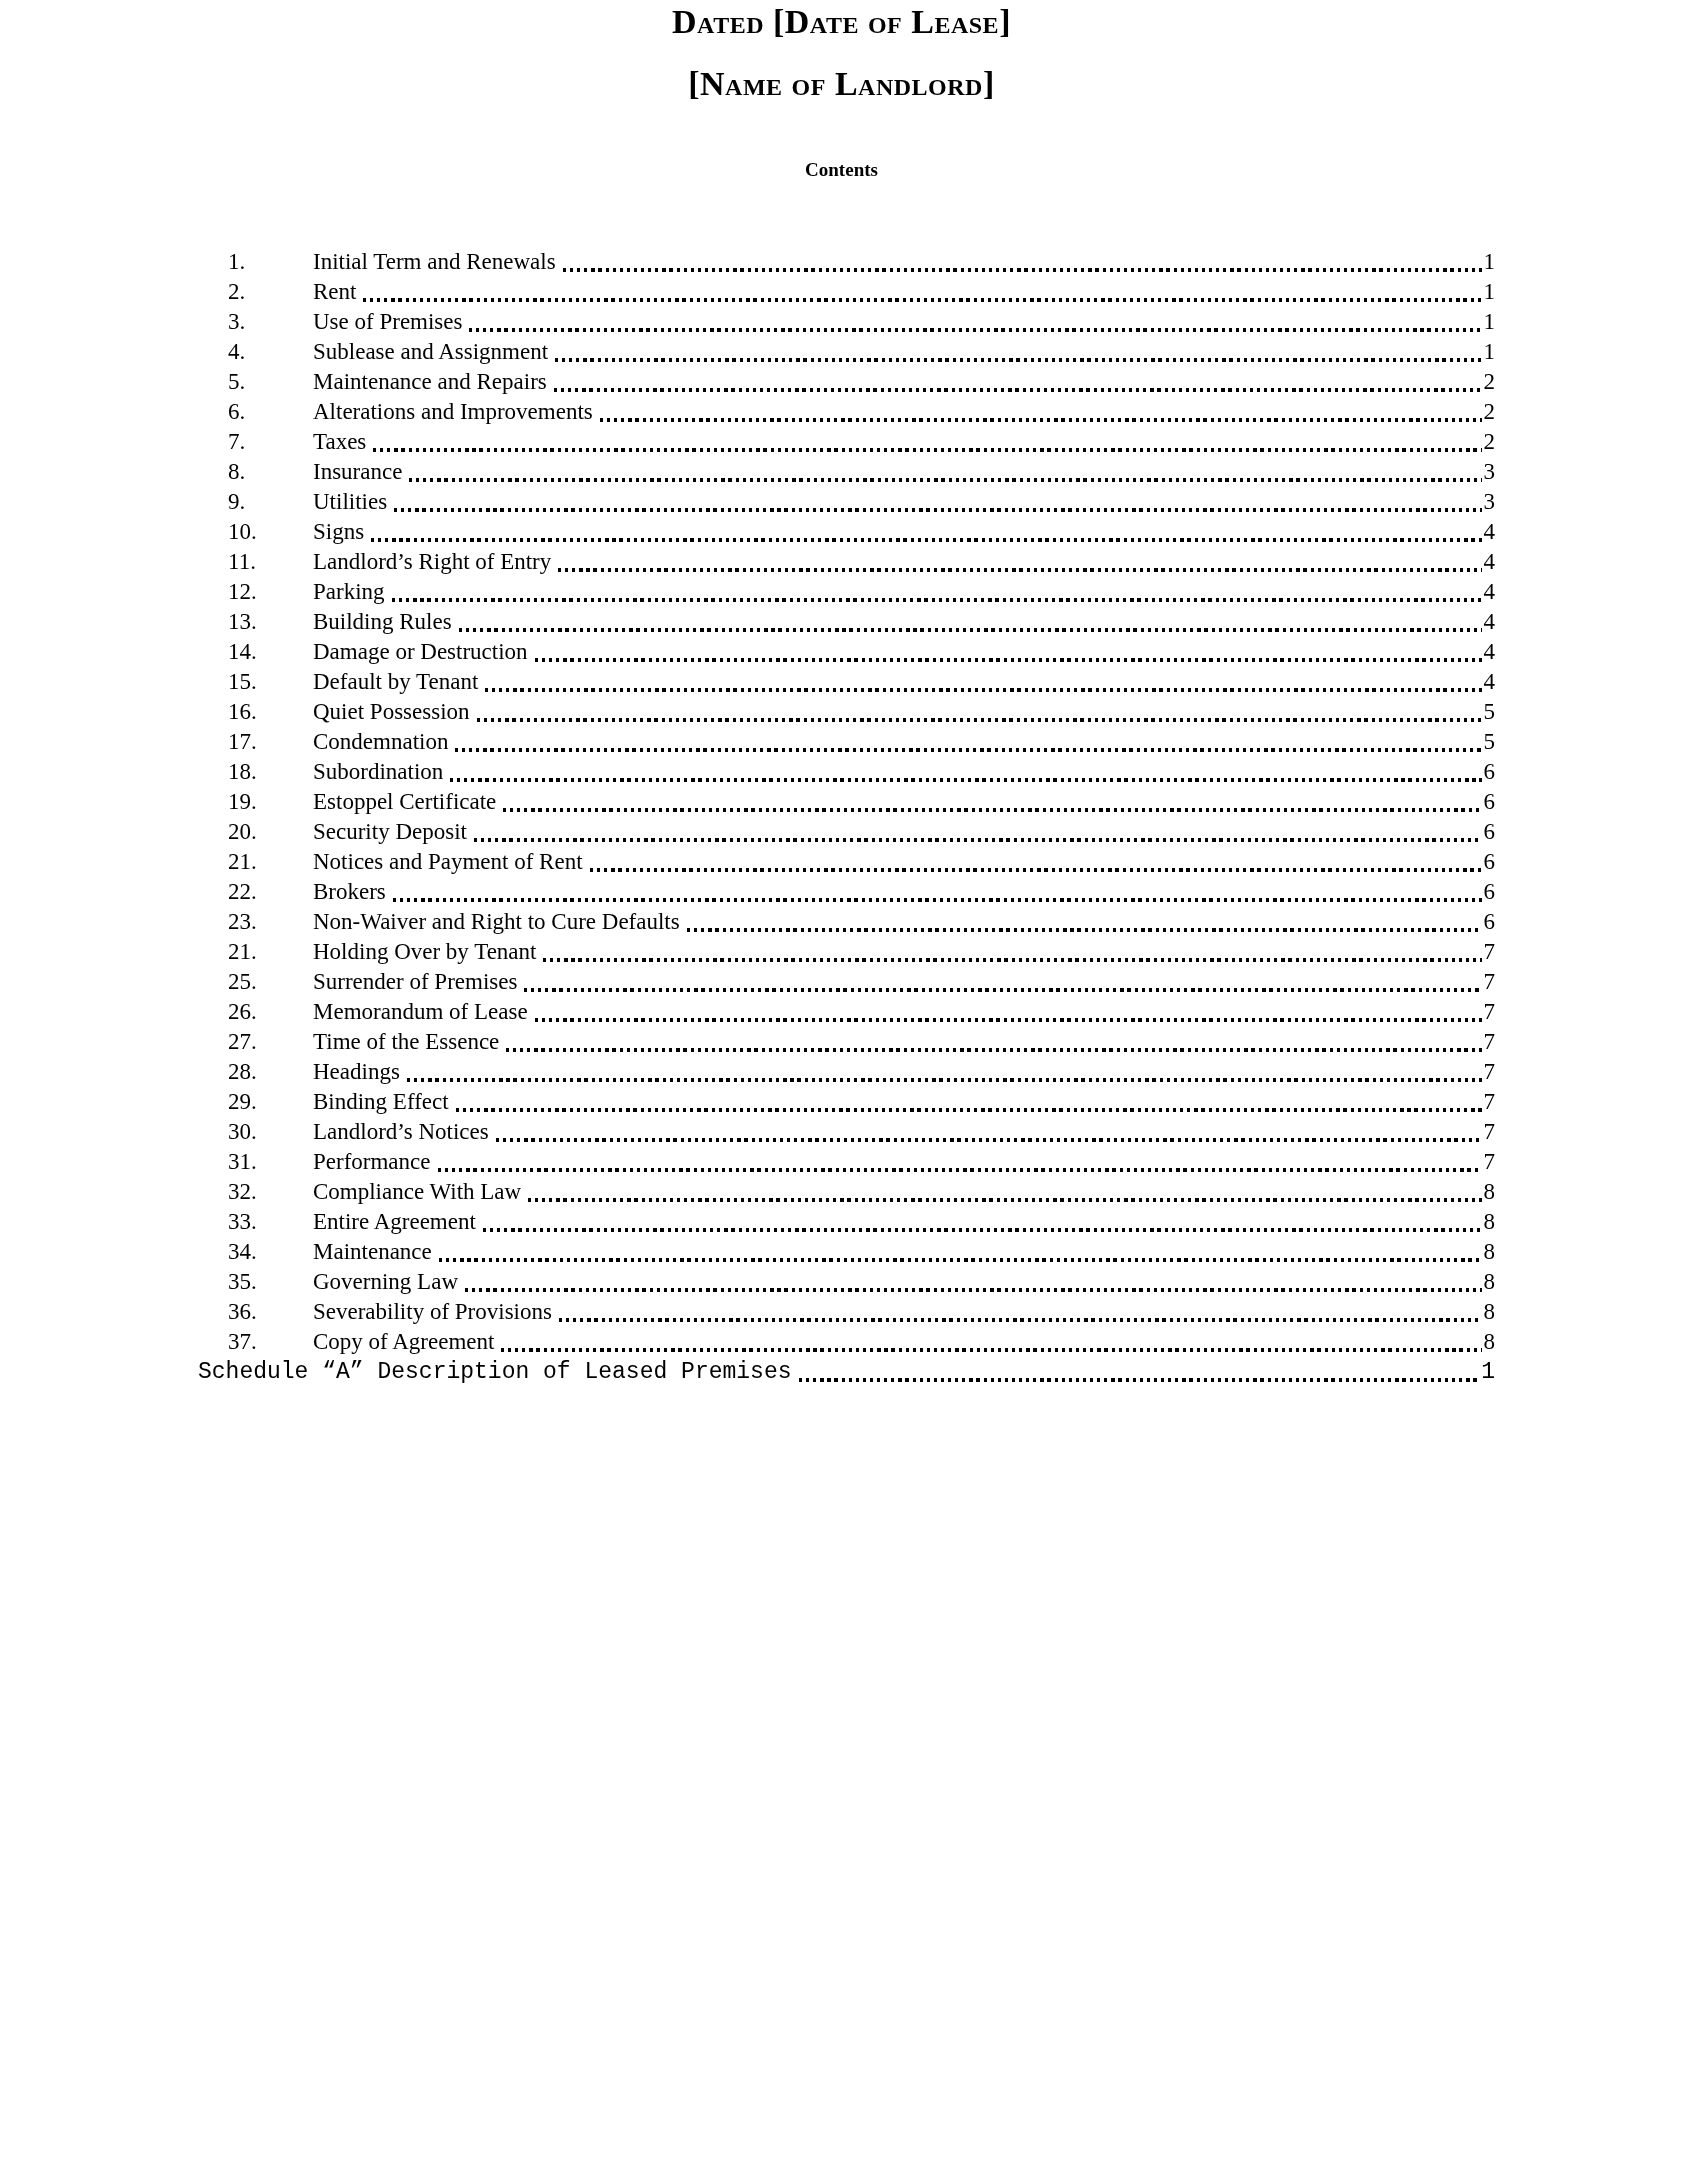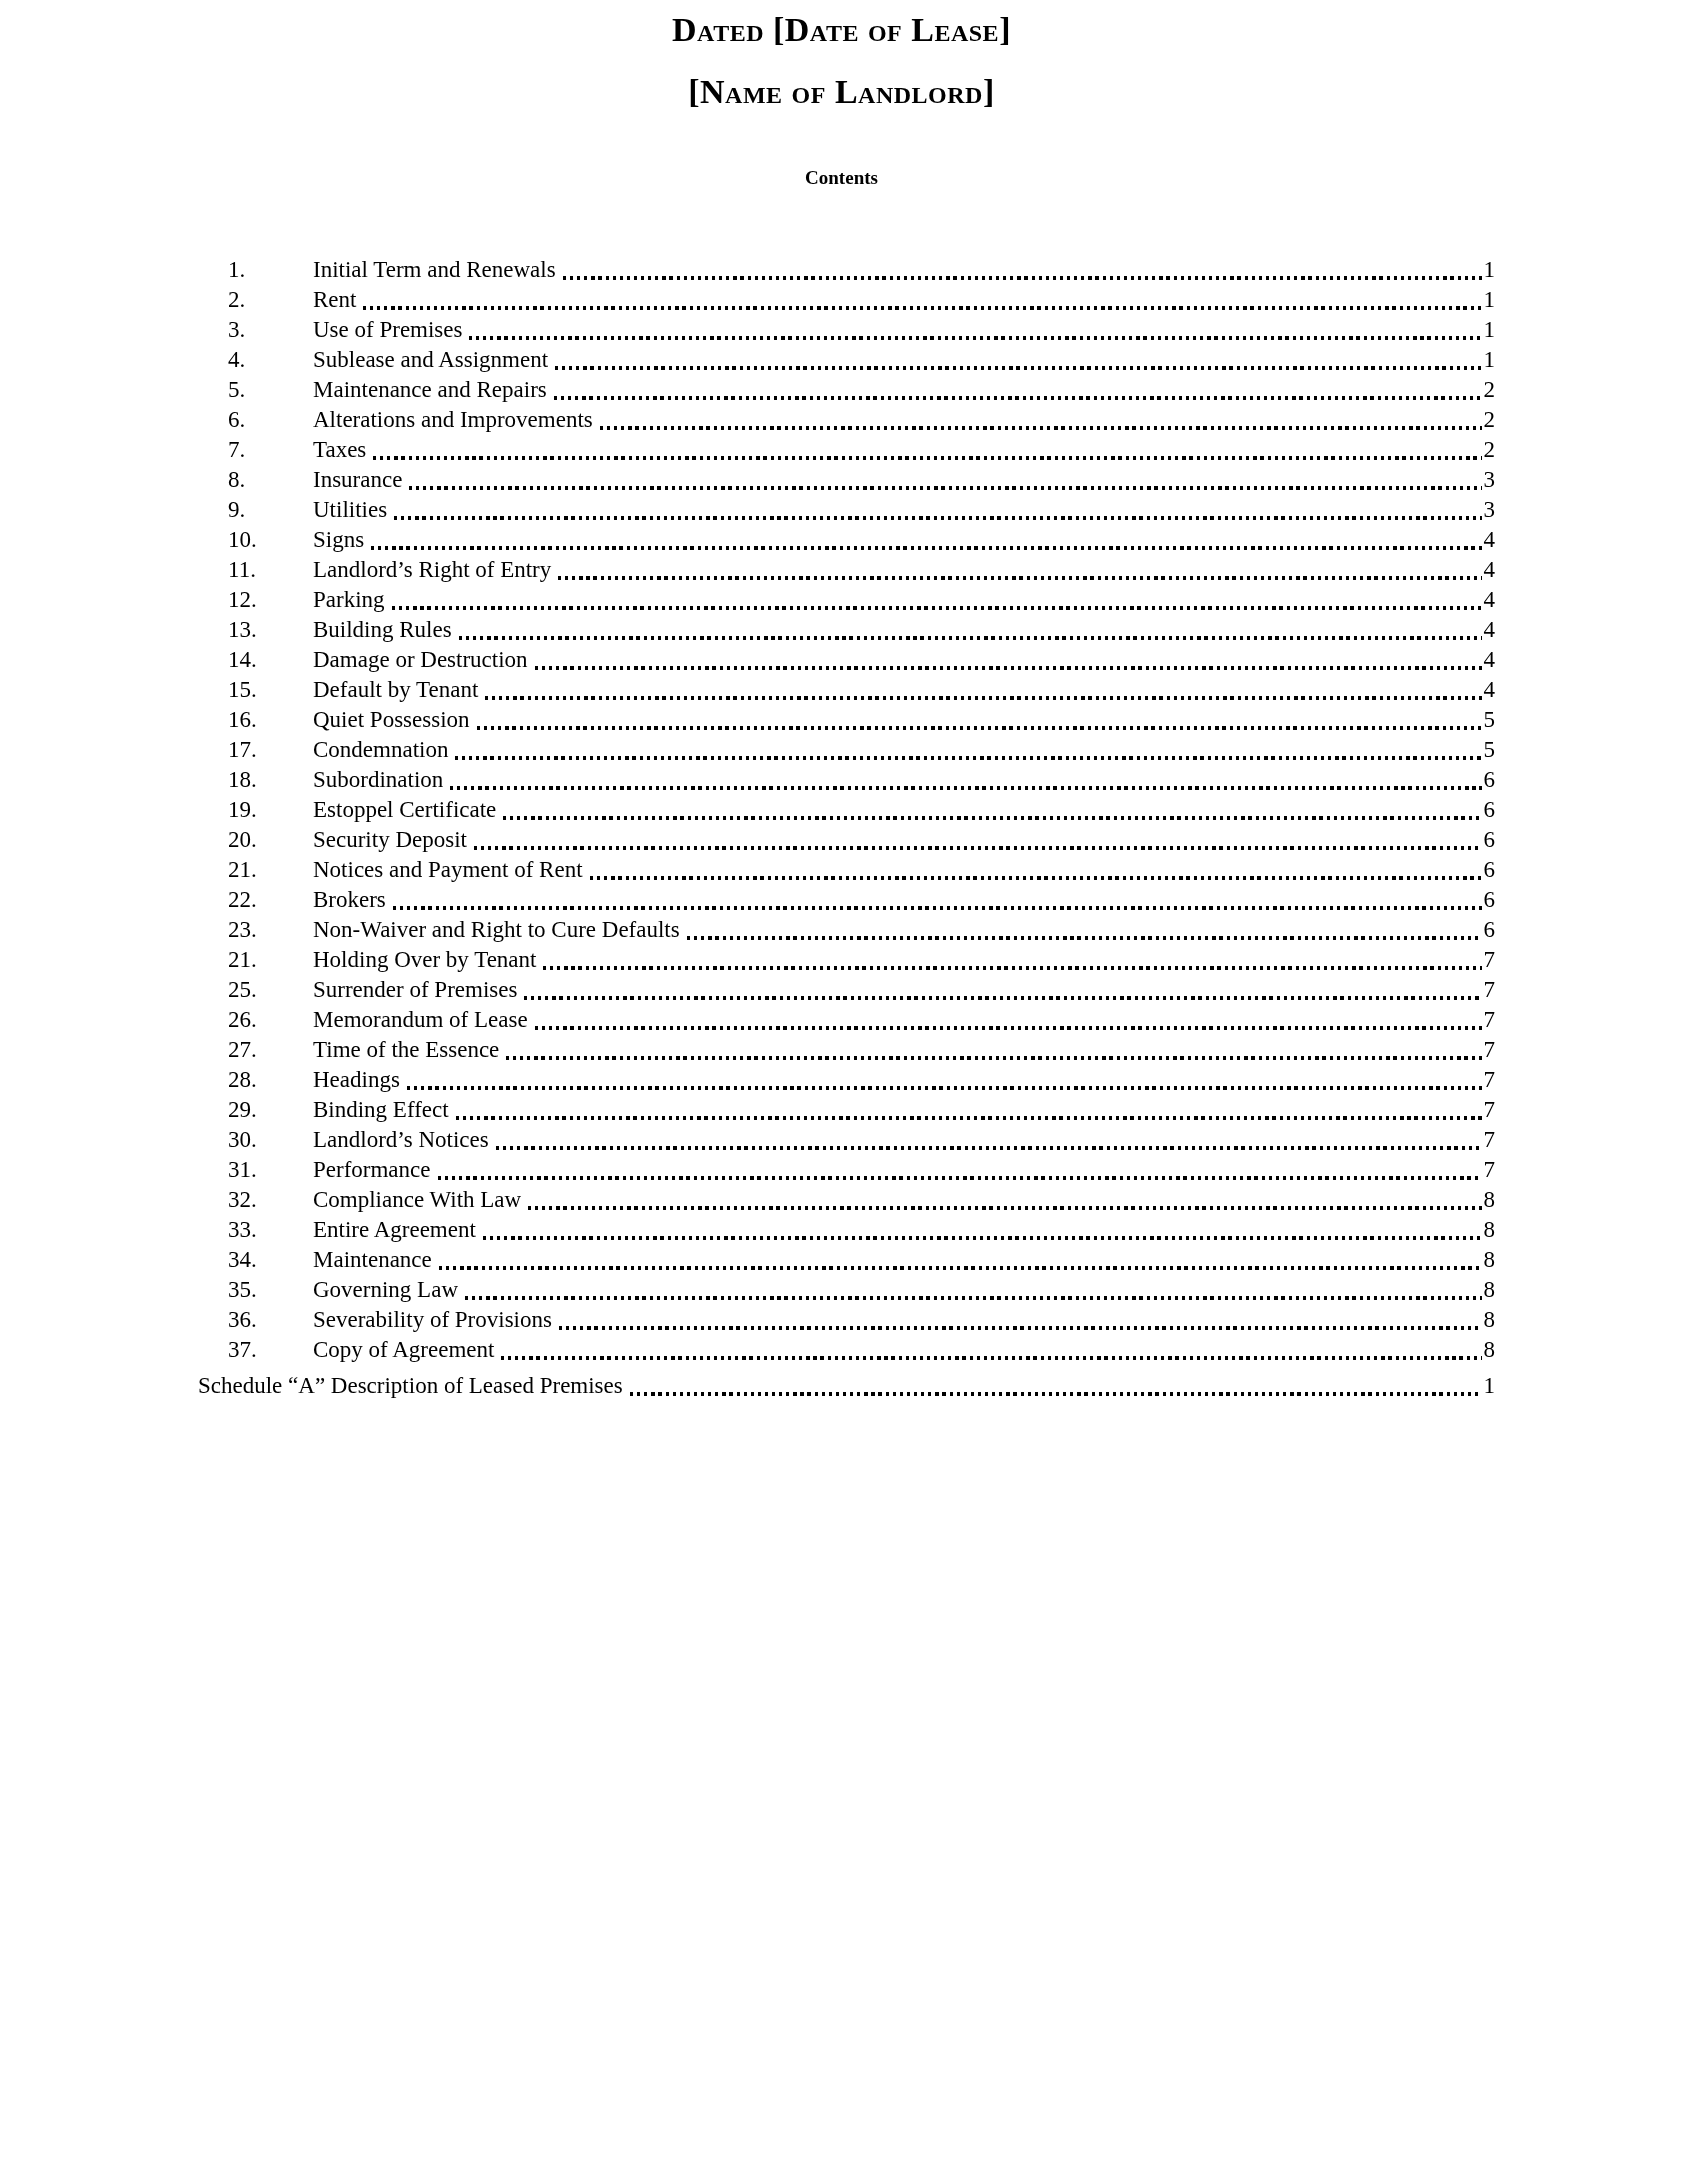--- a/index.html
+++ b/index.html
@@ -21,21 +21,20 @@
     padding-top: 4px;
     text-align: center;
   }
   .doc-header .hline {
     font-variant: small-caps;
     font-weight: 700;
     font-size: 34px;
     line-height: 36px;
     margin-bottom: 26px;
     letter-spacing: 0.5px;
-    margin-top: 8px;
   }
   .contents-title {
     margin-top: 50px;
     text-align: center;
     font-weight: 700;
     font-size: 19px;
     line-height: 36px;
   }
   .toc {
     margin-top: 59px;
@@ -339,21 +338,21 @@
       </div>
 
       <div class="toc-row">
         <span class="toc-num">37.</span>
         <span class="toc-title">Copy of Agreement</span>
         <span class="dot-leader"></span>
         <span class="toc-page">8</span>
       </div>
     </div>
 
-  <div class="toc" style="margin-top:6px;">
+  <div class="toc" style="margin-top:0;font-family:Liberation Mono, monospace;">
     <div class="toc-row schedule-row">
       <span class="toc-title">Schedule “A” Description of Leased Premises</span>
       <span class="dot-leader"></span>
       <span class="toc-page">1</span>
     </div>
   </div>
 
 </div>
 
 

